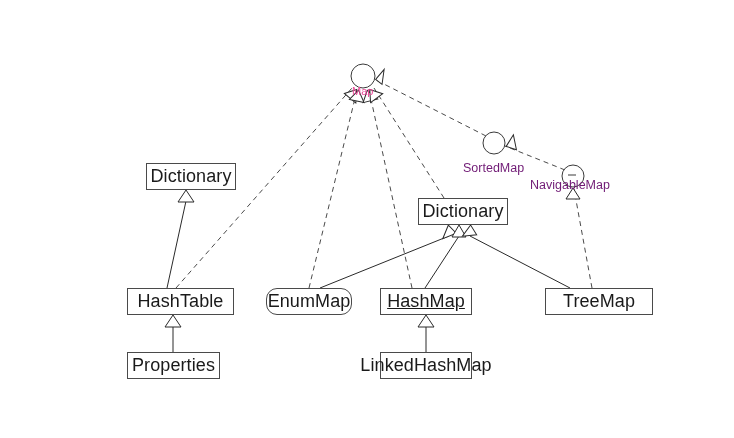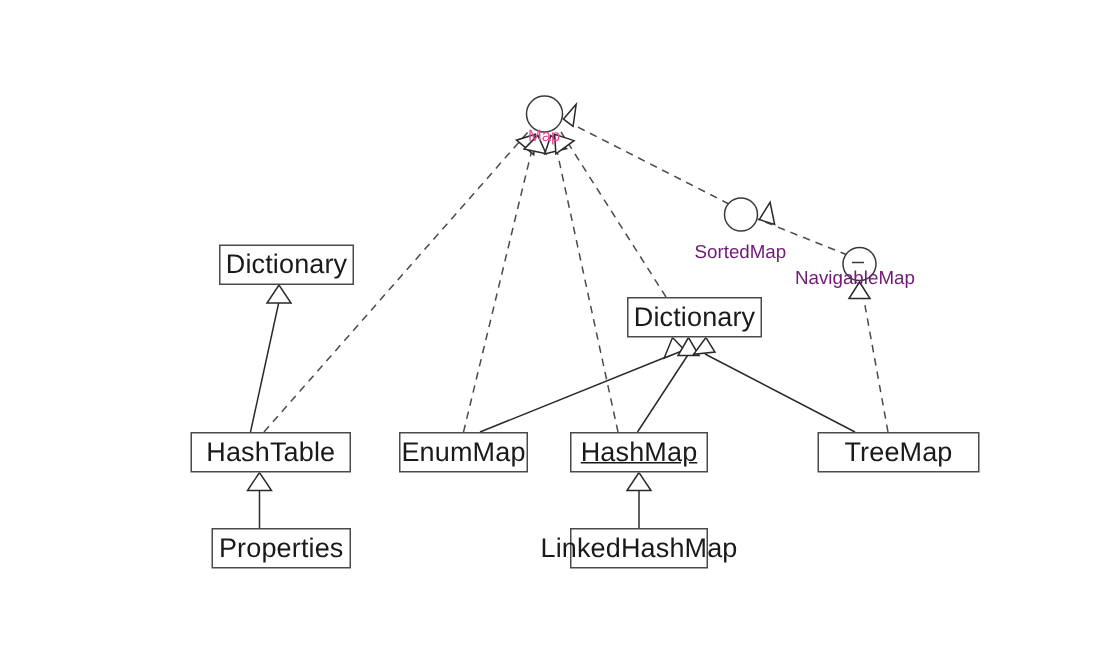--- a/index.html
+++ b/index.html
@@ -122,23 +122,23 @@
   <div class="iface-label" style="left:463px; top:161px;">SortedMap</div>
 
   <div class="iface-label" style="left:530px; top:178px;">NavigableMap</div>
 
   <div class="cls-box" style="left:146px; top:163px; width:90px; height:27px;">Dictionary</div>
 
   <div class="cls-box" style="left:418px; top:198px; width:90px; height:27px;">Dictionary</div>
 
   <div class="cls-box" style="left:127px; top:288px; width:107px; height:27px;">HashTable</div>
 
-  <div class="cls-box" style="left:266px; top:288px; width:86px; height:27px;">EnumMap</div>
+  <div class="cls-box" style="left:266px; top:288px; width:86px; height:27px;border-radius:11px;">EnumMap</div>
 
   <div class="cls-box" style="left:380px; top:288px; width:92px; height:27px;text-decoration:underline;">HashMap</div>
 
   <div class="cls-box" style="left:545px; top:288px; width:108px; height:27px;">TreeMap</div>
 
-  <div class="cls-box" style="left:127px; top:352px; width:93px; height:27px;margin-left:14px;">Properties</div>
+  <div class="cls-box" style="left:127px; top:352px; width:93px; height:27px;">Properties</div>
 
   <div class="cls-box" style="left:380px; top:352px; width:92px; height:27px;">LinkedHashMap</div>
 
 </div>
 
 </body></html>

